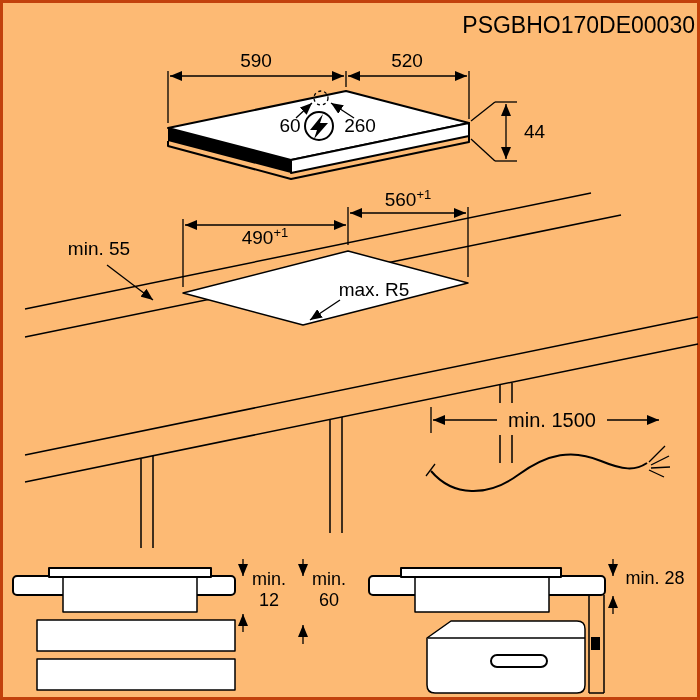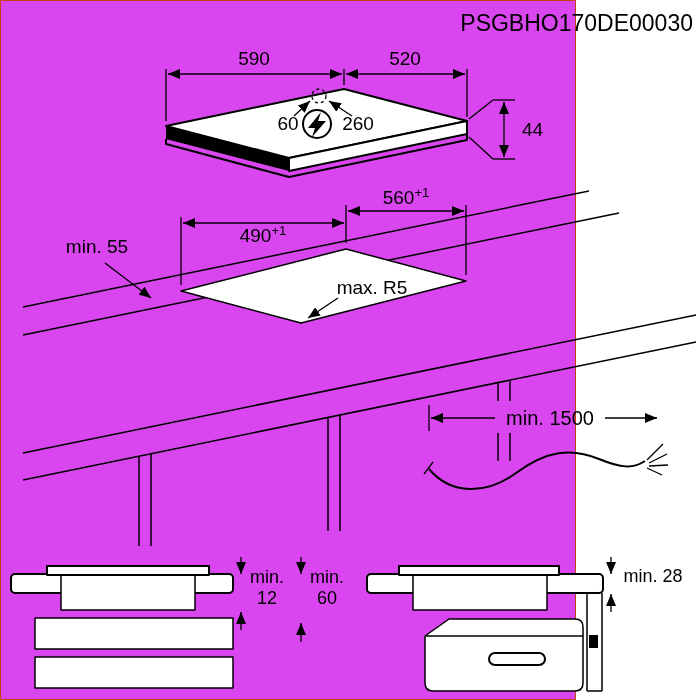--- a/index.html
+++ b/index.html
@@ -1,16 +1,16 @@
 <!DOCTYPE html>
 <html><head>
 <meta charset="utf-8">
 <style>
   html,body{margin:0;padding:0;width:700px;height:700px;background:#fff;overflow:hidden;}
-  .frame{position:relative;width:576px;height:700px;box-sizing:border-box;border:1px solid #c2410c;background:#d946ef;}
+  .frame{position:relative;width:700px;height:700px;box-sizing:border-box;border:3px solid #c2410c;background:#fdba74;}
   svg{display:block;}
   text{font-family:"Liberation Sans","DejaVu Sans",sans-serif;fill:#000;}
   .title{font-size:23px;}
   .dim{font-size:19px;}
   .dim-s{font-size:18px;}
   .big{font-size:20px;}
   .s2{stroke:#000;stroke-width:2;fill:none;stroke-linejoin:round;}
   .s15{stroke:#000;stroke-width:1.5;fill:none;stroke-linejoin:round;}
   .s13{stroke:#000;stroke-width:1.3;fill:none;}
   .wfill{fill:#fff;}

